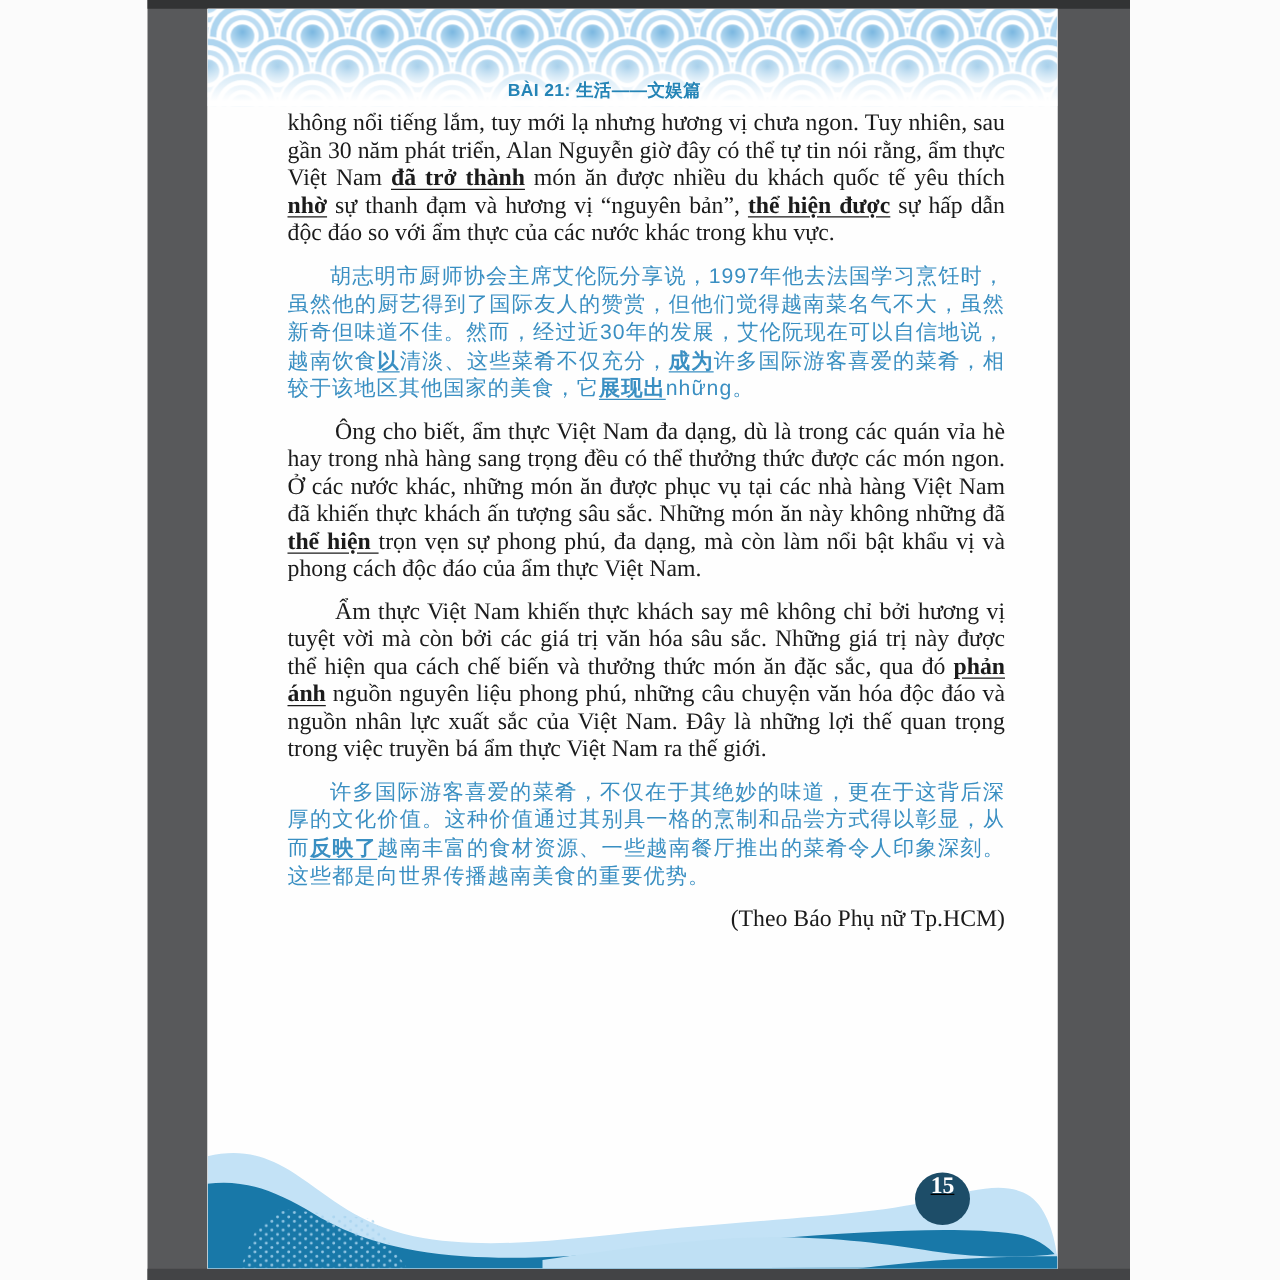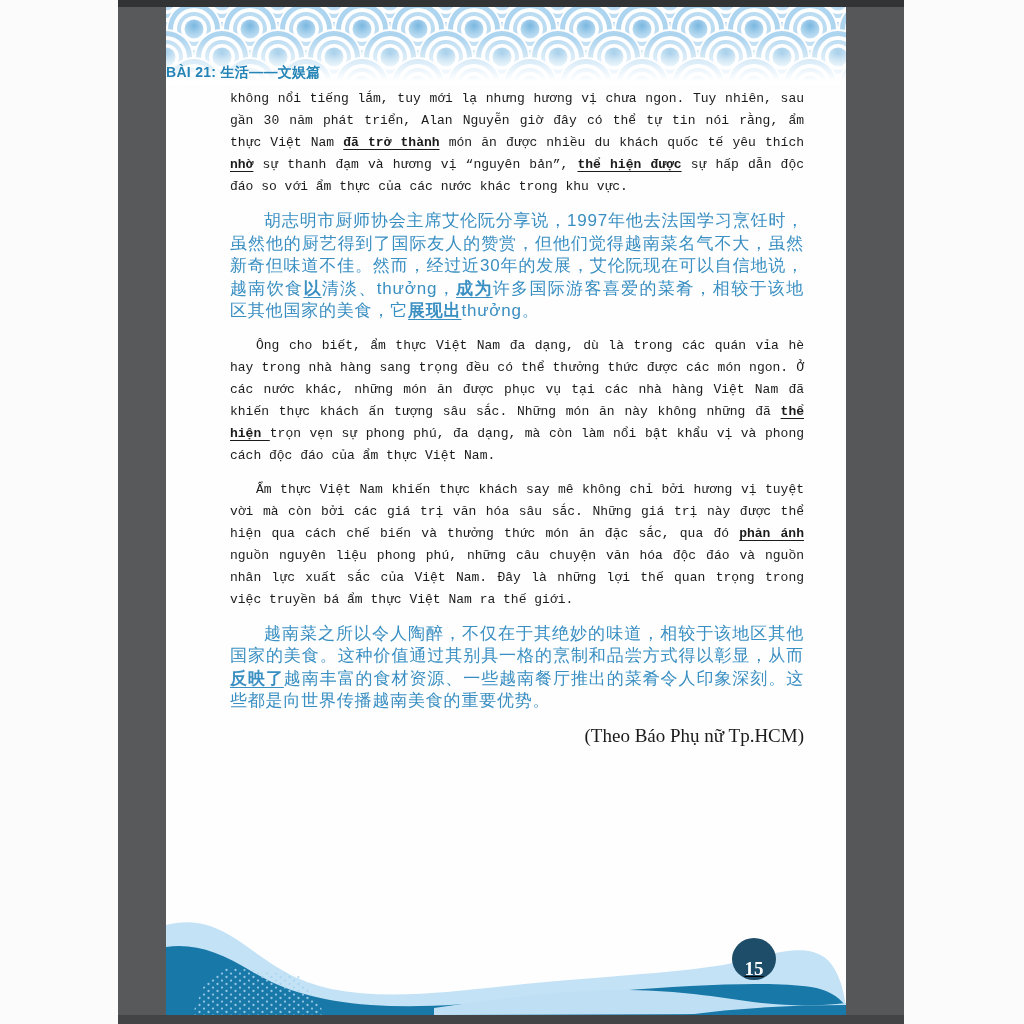--- a/index.html
+++ b/index.html
@@ -14,53 +14,53 @@
   .bar{position:absolute;left:118px;width:786px;background:#323334;}
   .bar.top{top:0;height:7px;}
   .bar.bottom{top:1015px;height:9px;background:#434446;}
   .page{
     position:absolute;left:166px;top:7px;width:680px;height:1008px;
     background:#fefefe;overflow:hidden;
   }
   .seigaiha{position:absolute;top:0;left:0;display:block;}
   .lesson-header{
     position:absolute;top:57px;left:0;width:635px;
-    text-align:left;
+    text-align:center;
     font-family:"Liberation Sans", sans-serif;
     font-weight:bold;font-size:14px;
     color:var(--header-blue,#2484b6);
     letter-spacing:.3px;
   }
   .text-block{
     position:absolute;top:81px;left:64px;width:574px;
     text-align:justify;
   }
   p.para{margin:0 0 12px 0;line-height:22px;}
   p.para.vi{
-    font-family:Liberation Mono, monospace;
-    font-size:13px;color:var(--vi-color,#1b1b1b);
+    font-family:Liberation Serif, serif;
+    font-size:19px;color:var(--vi-color,#1b1b1b);
   }
   p.para.zh{
     font-family:"Liberation Sans", sans-serif;
     font-size:17px;color:var(--zh-color,#3a8fc2);
     letter-spacing:.8px;line-height:22.5px;
   }
   p.para.indent.vi{text-indent:2em;}
   p.para.indent.zh{text-indent:2em;}
   .bu{font-weight:bold;text-decoration:underline;text-underline-offset:3px;}
   .attribution{
     margin-top:4px;text-align:right;
     font-family:"Liberation Serif", serif;
     font-size:19px;color:#1b1b1b;
   }
   .bottom-wave{position:absolute;left:0;bottom:0;display:block;z-index:1;}
   .page-number-badge{
     position:absolute;left:566px;top:931px;width:44px;height:42px;
     background:var(--badge-color,#1d4d68);border-radius:50%;
-    display:flex;align-items:flex-end;justify-content:center;z-index:2;text-decoration:underline;
+    display:flex;align-items:flex-start;justify-content:center;z-index:2;text-decoration:underline;
   }
   .page-number-badge span{
     color:#fff;font-family:"Liberation Serif", serif;
     font-weight:bold;font-size:19px;
   }
 </style>
 </head>
 <body style="--header-blue: #2484b6; --zh-color: #3a8fc2; --vi-color: #1b1b1b; --badge-color: #1d4d68;">
 
 <div style="position:absolute;left:0;top:0;width:118px;height:1024px;background:#fbfbfb;"></div>
@@ -100,24 +100,24 @@
     <rect x="0" y="0" width="680" height="78" fill="#ffffff"></rect>
     <rect x="0" y="0" width="680" height="78" fill="url(#sei)"></rect>
     <rect x="0" y="0" width="680" height="78" fill="url(#fade)"></rect>
   </svg>
 
   <div class="lesson-header">BÀI 21: 生活——文娱篇</div>
 
   <div class="text-block">
 
     <p class="para vi"><span>không nổi tiếng lắm, tuy mới lạ nhưng hương vị chưa ngon. Tuy nhiên, sau gần 30 năm phát triển, Alan Nguyễn giờ đây có thể tự tin nói rằng, ẩm thực Việt Nam </span><span class="bu">đã trở thành</span><span> món ăn được nhiều du khách quốc tế yêu thích </span><span class="bu">nhờ</span><span> sự thanh đạm và hương vị “nguyên bản”, </span><span class="bu">thể hiện được</span><span> sự hấp dẫn độc đáo so với ẩm thực của các nước khác trong khu vực.</span></p>
-      <p class="para zh indent"><span>胡志明市厨师协会主席艾伦阮分享说，1997年他去法国学习烹饪时，虽然他的厨艺得到了国际友人的赞赏，但他们觉得越南菜名气不大，虽然新奇但味道不佳。然而，经过近30年的发展，艾伦阮现在可以自信地说，越南饮食</span><span class="bu">以</span><span>清淡、thưởng，</span><span class="bu">成为</span><span>许多国际游客喜爱的菜肴，相较于该地区其他国家的美食，它</span><span class="bu">展现出</span><span>thưởng。</span></p>
+      <p class="para zh indent"><span>胡志明市厨师协会主席艾伦阮分享说，1997年他去法国学习烹饪时，虽然他的厨艺得到了国际友人的赞赏，但他们觉得越南菜名气不大，虽然新奇但味道不佳。然而，经过近30年的发展，艾伦阮现在可以自信地说，越南饮食</span><span class="bu">以</span><span>清淡、这些菜肴不仅充分，</span><span class="bu">成为</span><span>许多国际游客喜爱的菜肴，相较于该地区其他国家的美食，它</span><span class="bu">展现出</span><span>những。</span></p>
       <p class="para vi indent"><span>Ông cho biết, ẩm thực Việt Nam đa dạng, dù là trong các quán vỉa hè hay trong nhà hàng sang trọng đều có thể thưởng thức được các món ngon. Ở các nước khác, những món ăn được phục vụ tại các nhà hàng Việt Nam đã khiến thực khách ấn tượng sâu sắc. Những món ăn này không những đã </span><span class="bu">thể hiện </span><span>trọn vẹn sự phong phú, đa dạng, mà còn làm nổi bật khẩu vị và phong cách độc đáo của ẩm thực Việt Nam.</span></p>
       <p class="para vi indent"><span>Ẩm thực Việt Nam khiến thực khách say mê không chỉ bởi hương vị tuyệt vời mà còn bởi các giá trị văn hóa sâu sắc. Những giá trị này được thể hiện qua cách chế biến và thưởng thức món ăn đặc sắc, qua đó </span><span class="bu">phản ánh</span><span> nguồn nguyên liệu phong phú, những câu chuyện văn hóa độc đáo và nguồn nhân lực xuất sắc của Việt Nam. Đây là những lợi thế quan trọng trong việc truyền bá ẩm thực Việt Nam ra thế giới.</span></p>
-      <p class="para zh indent"><span>越南菜之所以令人陶醉，不仅在于其绝妙的味道，相较于该地区其他国家的美食。这种价值通过其别具一格的烹制和品尝方式得以彰显，从而</span><span class="bu">反映了</span><span>越南丰富的食材资源、一些越南餐厅推出的菜肴令人印象深刻。这些都是向世界传播越南美食的重要优势。</span></p>
+      <p class="para zh indent"><span>许多国际游客喜爱的菜肴，不仅在于其绝妙的味道，更在于这背后深厚的文化价值。这种价值通过其别具一格的烹制和品尝方式得以彰显，从而</span><span class="bu">反映了</span><span>越南丰富的食材资源、一些越南餐厅推出的菜肴令人印象深刻。这些都是向世界传播越南美食的重要优势。</span></p>
       <p class="attribution">(Theo Báo Phụ nữ Tp.HCM)</p>
   </div>
 
   <svg class="bottom-wave" width="680" height="120" viewBox="0 0 680 120">
     <defs>
       <pattern id="dts" width="9" height="7" patternUnits="userSpaceOnUse">
         <circle cx="2" cy="1.6" r="1.15" fill="#a8d4ef" opacity="0.85"></circle>
         <circle cx="6.5" cy="5" r="1.15" fill="#a8d4ef" opacity="0.85"></circle>
       </pattern>
     </defs>

